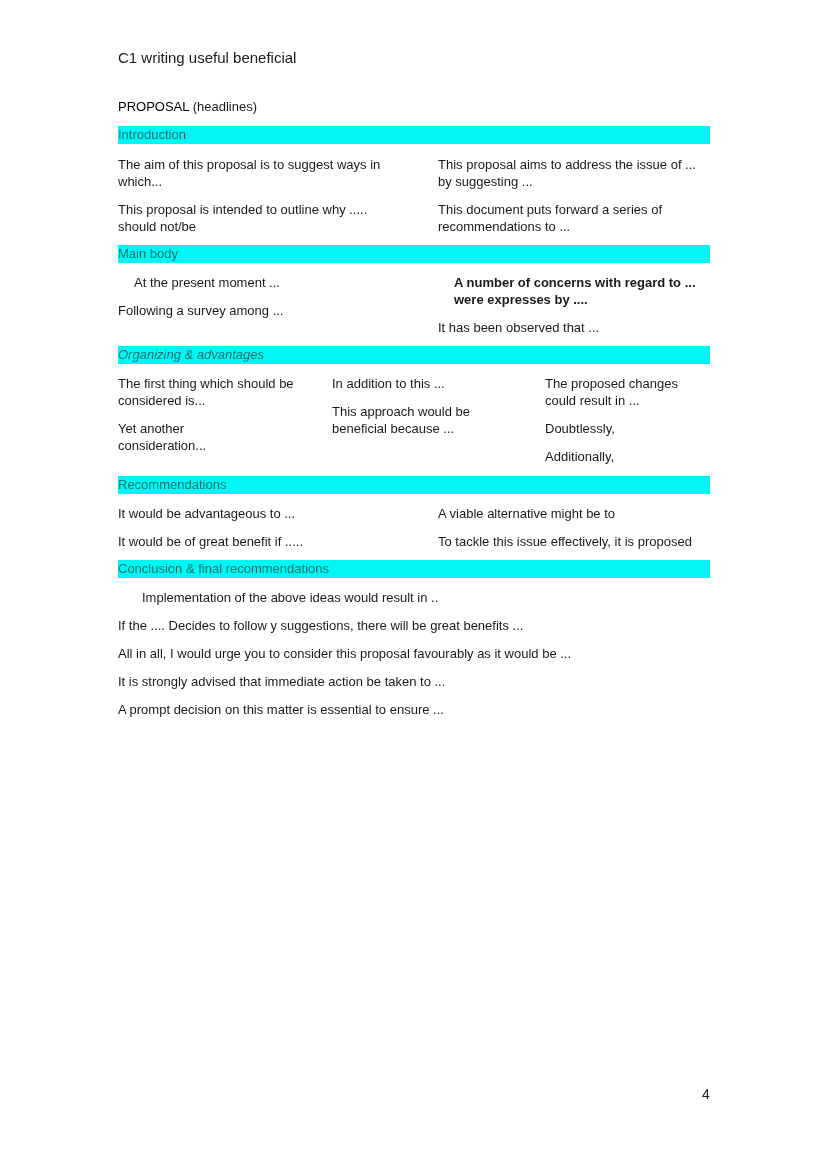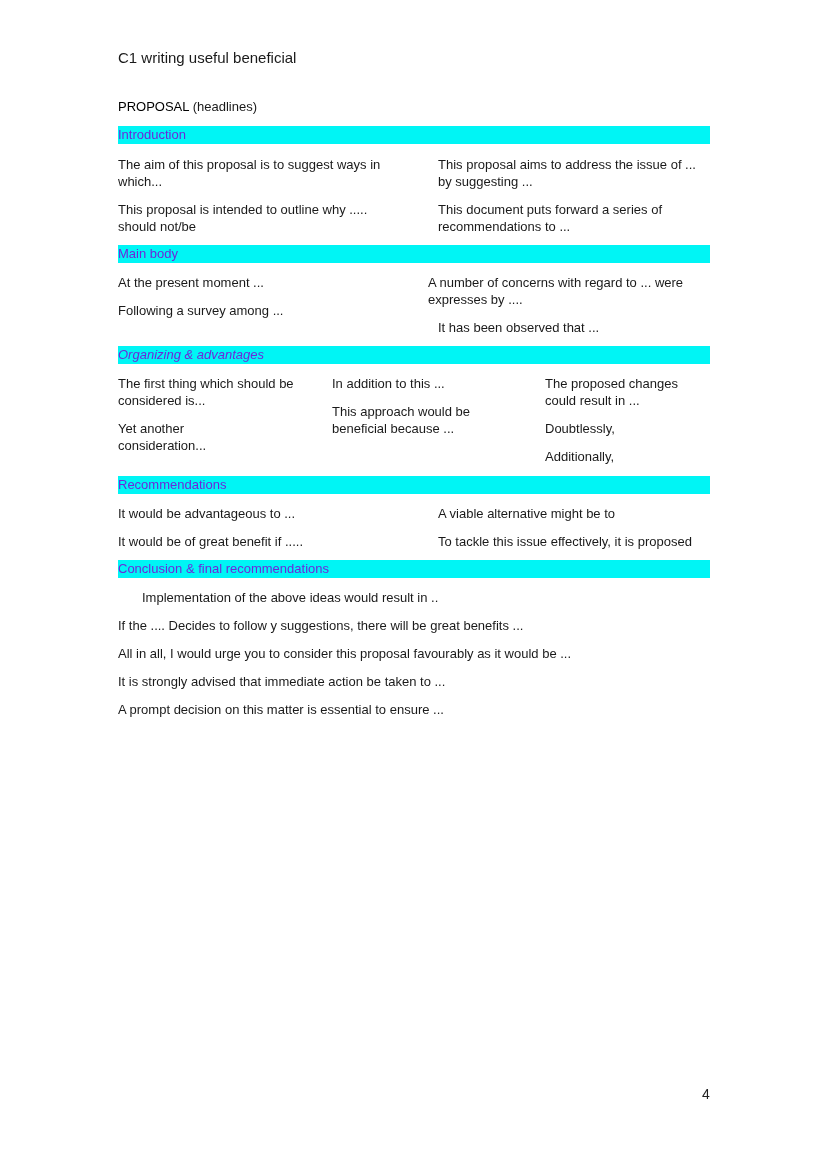--- a/index.html
+++ b/index.html
@@ -1,42 +1,42 @@
 <!DOCTYPE html>
 <html><head>
 <meta charset="utf-8">
 <style>
   html, body { margin: 0; padding: 0; background: #ffffff; }
   body { width: 828px; height: 1171px; position: relative; font-family: "Liberation Sans", sans-serif; color: #1a1a1a; }
   .page { position: absolute; left: 118px; top: 0; width: 592px; }
   .doc-title { position: absolute; top: 49px; left: 0; font-size: 15px; color: #1a1a1a; }
   .proposal { position: absolute; top: 99px; left: 0; font-size: 13px; }
   .proposal .purple { color: #000000; }
-  .band { position: absolute; left: 0; width: 592px; height: 18px; background: #00f5f5; font-size: 13px; line-height: 18px; color: #6d28d9; }
+  .band { position: absolute; left: 0; width: 592px; height: 18px; background: #00f5f5; font-size: 13px; line-height: 18px; color: #0f766e; }
   .txt { position: absolute; font-size: 13px; line-height: 17px; color: #1a1a1a; }
   .pagenum { position: absolute; top: 1086px; left: 702px; font-size: 14px; color: #222; }
 </style>
 </head>
 <body>
 
 <div class="page">
   <div class="doc-title">C1 writing useful beneficial</div>
 
   <div class="proposal"><span class="purple">PROPOSAL</span><span> (headlines)</span></div>
 
   <div class="band" style="top:126px;">Introduction</div>
   <div class="txt" style="top:156px; left:0; width:285px;">The aim of this proposal is to suggest ways in which...</div>
   <div class="txt" style="top:201px; left:0; width:285px;">This proposal is intended to outline why ..... should not/be</div>
   <div class="txt" style="top:156px; left:320px; width:272px;">This proposal aims to address the issue of ... by suggesting ...</div>
   <div class="txt" style="top:201px; left:320px; width:272px;">This document puts forward a series of recommendations to ...</div>
 
   <div class="band" style="top:245px;">Main body</div>
-  <div class="txt" style="top:274px; left:0; width:285px;">At the present moment ...</div>
+  <div class="txt" style="top:274px; left:16px; width:285px;">At the present moment ...</div>
   <div class="txt" style="top:302px; left:0; width:285px;">Following a survey among ...</div>
-  <div class="txt" style="top:274px; left:310px; width:272px;">A number of concerns with regard to ... were expresses by ....</div>
+  <div class="txt" style="top:274px; left:336px; width:272px;font-weight:bold;">A number of concerns with regard to ... were expresses by ....</div>
   <div class="txt" style="top:319px; left:320px; width:272px;">It has been observed that ...</div>
 
   <div class="band" style="top:346px;font-style:italic;">Organizing  &amp; advantages</div>
   <div class="txt" style="top:375px; left:0; width:180px;">The first thing which should be considered is...</div>
   <div class="txt" style="top:420px; left:0; width:120px;">Yet another consideration...</div>
   <div class="txt" style="top:375px; left:214px; width:180px;">In addition to this ...</div>
   <div class="txt" style="top:403px; left:214px; width:160px;">This approach would be beneficial because ...</div>
   <div class="txt" style="top:375px; left:427px; width:165px;">The proposed changes could result in ...</div>
   <div class="txt" style="top:420px; left:427px; width:165px;">Doubtlessly,</div>
   <div class="txt" style="top:448px; left:427px; width:165px;">Additionally,</div>

